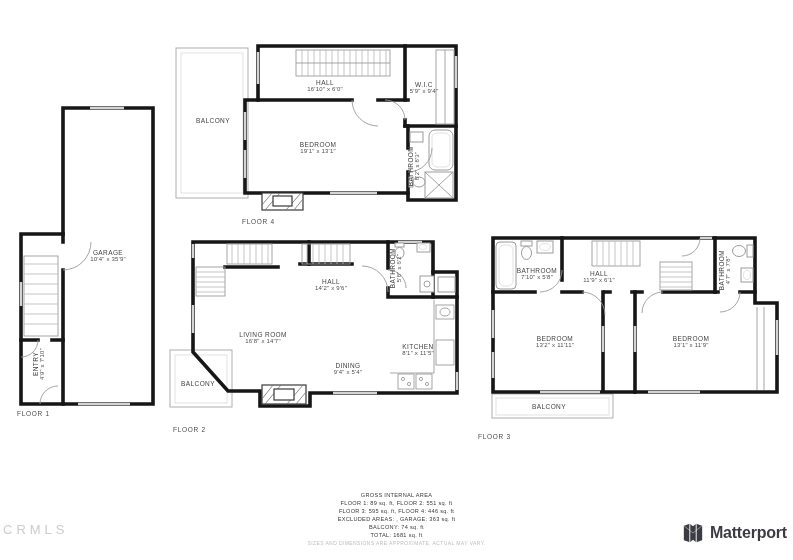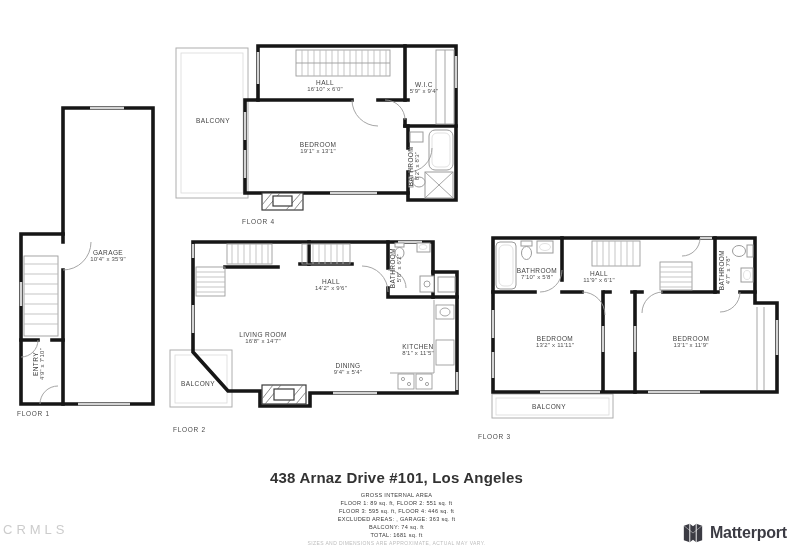--- a/index.html
+++ b/index.html
@@ -344,21 +344,20 @@
   <div class="room-label" style="left:318px;top:148px">
     <div class="rn">BEDROOM</div>
     <div class="rd">19'1" x 13'1"</div>
   </div>
   <div class="room-label vert" style="left:414px;top:166px">
     <div class="rn">BATHROOM</div>
     <div class="rd">8'2" x 8'3"</div>
   </div>
   <div class="floor-tag" style="left:242px;top:218px">FLOOR 4</div>
 
-  <div class="title">438 Arnaz Drive #101, Los Angeles</div>
   <div class="gross">GROSS INTERNAL AREA</div>
   <div class="area-lines">
     <div>FLOOR 1: 89 sq. ft, FLOOR 2: 551 sq. ft</div>
     <div>FLOOR 3: 595 sq. ft, FLOOR 4: 446 sq. ft</div>
     <div>EXCLUDED AREAS: , GARAGE: 363 sq. ft</div>
     <div>BALCONY: 74 sq. ft</div>
     <div>TOTAL: 1681 sq. ft</div>
   </div>
   <div class="disclaimer">SIZES AND DIMENSIONS ARE APPROXIMATE, ACTUAL MAY VARY.</div>
 

